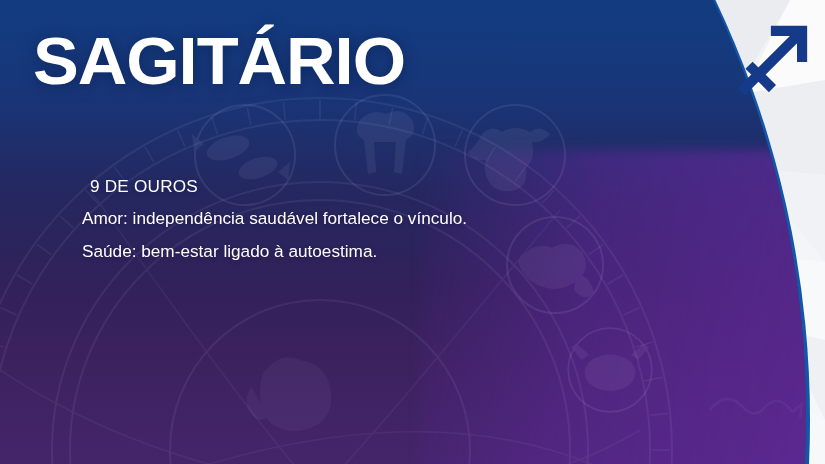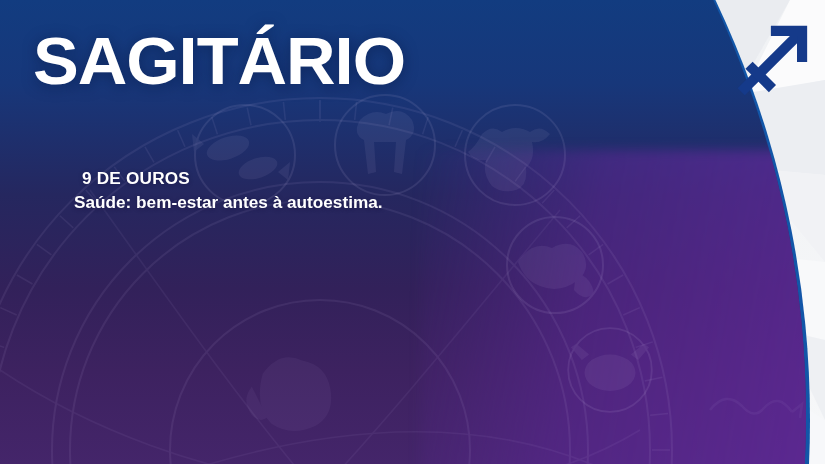--- a/index.html
+++ b/index.html
@@ -113,23 +113,22 @@
     position: absolute;
     left: 74px;
     top: 166px;
     width: 660px;
     color: #ffffff;
     font-size: 17.2px;
     line-height: 24.4px;
     text-shadow: 0 1px 4px rgba(20,10,50,.45);
   }
   .body-text p {
-    margin: 0;
+    margin: 8px;
     white-space: nowrap;
-    font-weight: bold;
   }
   .body-text p.wrap {
     white-space: normal;
   }
   .card-label {
     padding-left: 8px;
     letter-spacing: .2px;
   }
 
   
@@ -322,16 +321,17 @@
   <svg class="sign-glyph" viewBox="0 0 100 100">
     <g stroke="#153a8a" stroke-width="13" fill="none" stroke-linecap="butt">
       <line x1="8" y1="92" x2="82" y2="18"></line>
       <line x1="18" y1="58" x2="48" y2="88"></line>
     </g>
     <polyline points="46,14 86,14 86,54" fill="none" stroke="#153a8a" stroke-width="13"></polyline>
   </svg>
 
   <div class="body-text">
     <p class="card-label">9 DE OUROS</p>
-    <p>Saúde: bem-estar antes à autoestima.</p>
+    <p>Amor: independência saudável fortalece o vínculo.</p>
+    <p>Saúde: bem-estar ligado à autoestima.</p>
   </div>
 
 </div>
 
 </body></html>

